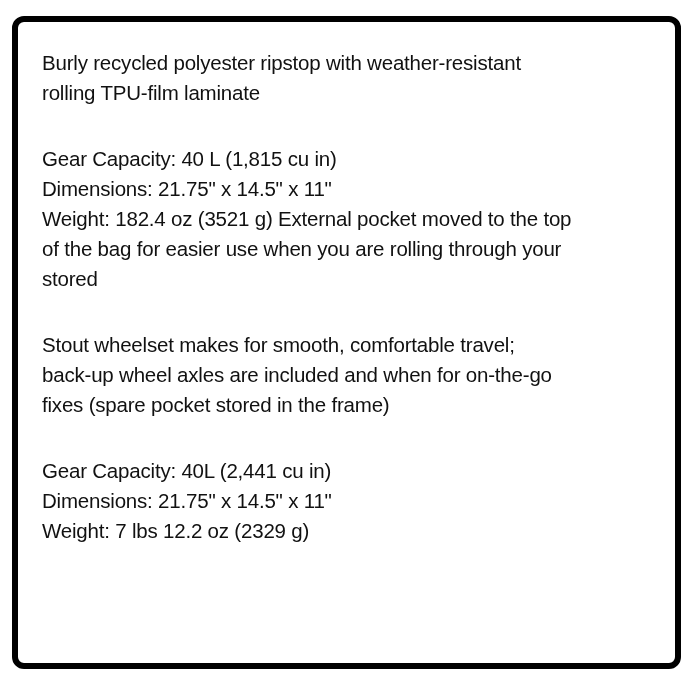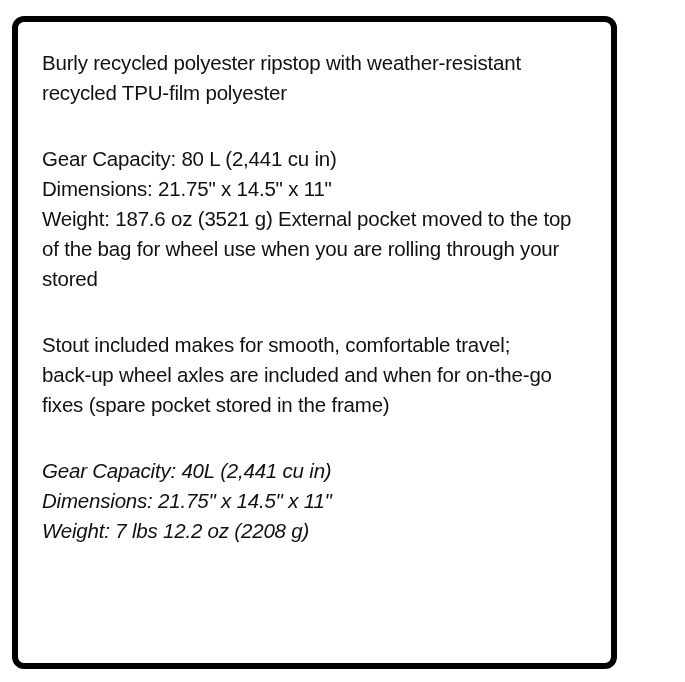--- a/index.html
+++ b/index.html
@@ -14,66 +14,65 @@
   .canvas {
     position: relative;
     width: 685px;
     height: 682px;
     background: #ffffff;
   }
   .card {
     position: absolute;
     left: 12px;
     top: 16px;
-    width: 605px;
+    width: 669px;
     height: 653px;
     box-sizing: border-box;
     border: 6px solid #000000;
     border-radius: 12px;
     background: #ffffff;
     padding: 26px 16px 0 24px;
     overflow: hidden;
   }
   .para {
     margin: 0 0 36px 0;
   }
   .para:last-child {
     margin-bottom: 0;
-    font-style: italic;
   }
   .line {
     font-size: 20.5px;
     line-height: 30px;
     letter-spacing: -0.2px;
     color: #111111;
     white-space: nowrap;
   }
 </style>
 </head>
 <body>
 
 <div class="canvas">
   <div class="card">
     <div>
         <div class="para">
           <div class="line">Burly recycled polyester ripstop with weather-resistant</div>
-          <div class="line">recycled TPU-film polyester</div>
+          <div class="line">rolling TPU-film laminate</div>
         </div>
         <div class="para">
-          <div class="line">Gear Capacity: 80 L (2,441 cu in)</div>
+          <div class="line">Gear Capacity: 40 L (1,815 cu in)</div>
           <div class="line">Dimensions: 21.75" x 14.5" x 11"</div>
-          <div class="line">Weight: 187.6 oz (3521 g) External pocket moved to the top</div>
-          <div class="line">of the bag for wheel use when you are rolling through your</div>
+          <div class="line">Weight: 182.4 oz (3521 g) External pocket moved to the top</div>
+          <div class="line">of the bag for easier use when you are rolling through your</div>
           <div class="line">stored</div>
         </div>
         <div class="para">
-          <div class="line">Stout included makes for smooth, comfortable travel;</div>
+          <div class="line">Stout wheelset makes for smooth, comfortable travel;</div>
           <div class="line">back-up wheel axles are included and when for on-the-go</div>
           <div class="line">fixes (spare pocket stored in the frame)</div>
         </div>
         <div class="para">
           <div class="line">Gear Capacity: 40L (2,441 cu in)</div>
           <div class="line">Dimensions: 21.75" x 14.5" x 11"</div>
-          <div class="line">Weight: 7 lbs 12.2 oz (2208 g)</div>
+          <div class="line">Weight: 7 lbs 12.2 oz (2329 g)</div>
         </div>
       </div>
   </div>
 </div>
 
 </body></html>

